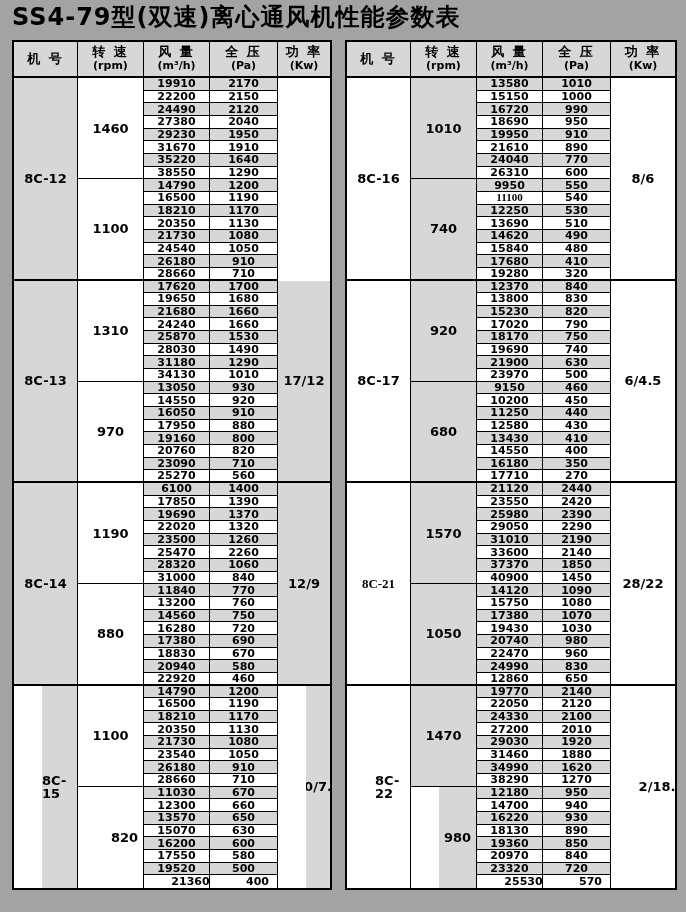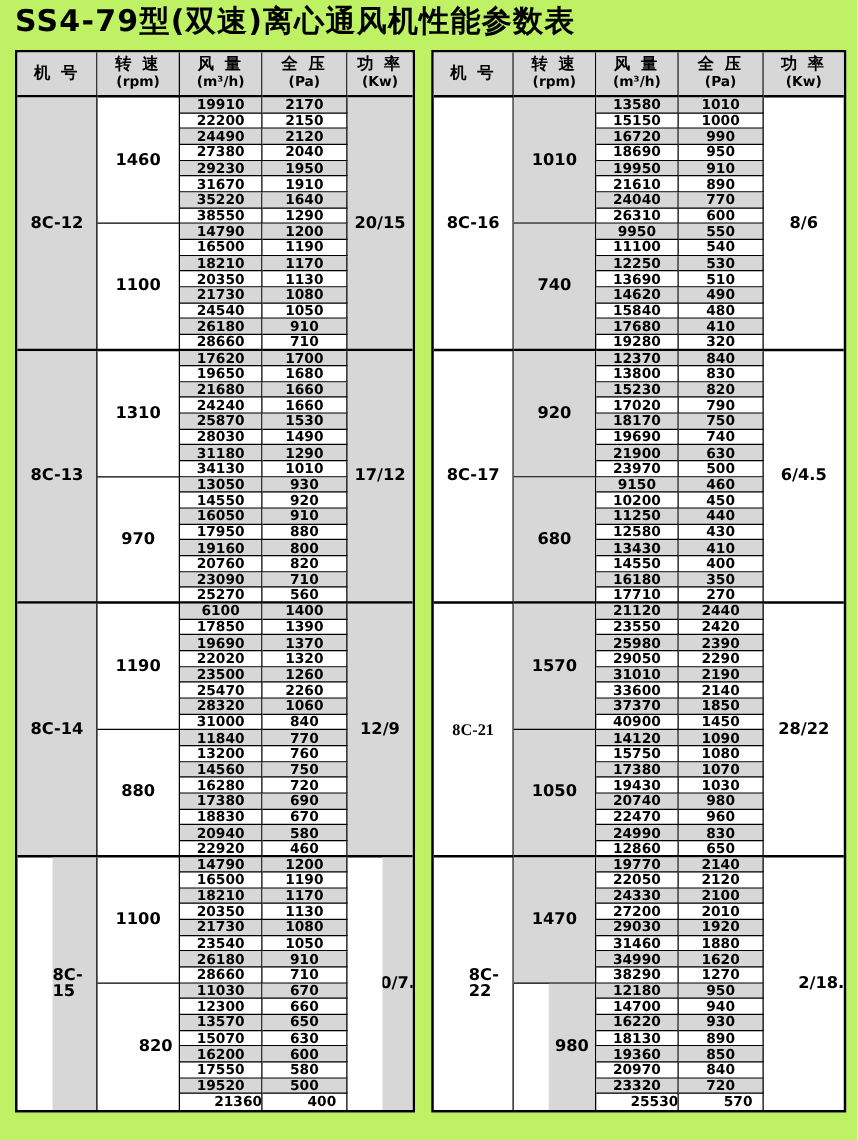--- a/index.html
+++ b/index.html
@@ -1,17 +1,17 @@
 <!DOCTYPE html>
 <html><head>
 <meta charset="utf-8">
 <style>
   html,body{margin:0;padding:0;background:#fff;}
   body{width:686px;height:912px;font-family:"DejaVu Sans","Liberation Sans",sans-serif;color:#000;}
-  .page{position:relative;width:686px;height:912px;background:#bef264;overflow:hidden;}
+  .page{position:relative;width:686px;height:912px;background:#a3a3a3;overflow:hidden;}
   .title{position:absolute;left:12px;top:1px;margin:0;font-size:24px;font-weight:bold;
          letter-spacing:1px;white-space:nowrap;font-family:"DejaVu Sans","Liberation Sans",sans-serif;}
   .ftable{position:absolute;top:40px;border:2px solid #000;background:#fff;
           display:grid;grid-template-rows:36px repeat(64,12.67px);}
   .t0{left:12px;grid-template-columns:64px 66px 66px 68px 52px;}
   .t1{left:345px;grid-template-columns:64px 66px 66px 68px 64px;}
   .c{border-right:1px solid #000;border-bottom:1px solid #000;
      display:flex;align-items:center;justify-content:center;
      font-weight:bold;overflow:hidden;line-height:1;}
   .lastcol{border-right:none;}
@@ -44,21 +44,20 @@
         </div>
         <div class="c hdr" style="grid-area: 1 / 4;">
           <div>全 压</div>
           <div class="unit">(Pa)</div>
         </div>
         <div class="c hdr lastcol" style="grid-area: 1 / 5;">
           <div>功 率</div>
           <div class="unit">(Kw)</div>
         </div>
         <div class="c label shade thickb" style="grid-area: 2 / 1 / span 16;">8C-12</div>
-        <div class="c label lastcol shade thickb" style="grid-area: 2 / 5 / span 16;">20/15</div>
         <div class="c label" style="grid-area: 2 / 2 / span 8;">1460</div>
         <div class="c num shade" style="grid-area: 2 / 3;">19910</div>
         <div class="c num shade" style="grid-area: 2 / 4;">2170</div>
         <div class="c num" style="grid-area: 3 / 3;">22200</div>
         <div class="c num" style="grid-area: 3 / 4;">2150</div>
         <div class="c num shade" style="grid-area: 4 / 3;">24490</div>
         <div class="c num shade" style="grid-area: 4 / 4;">2120</div>
         <div class="c num" style="grid-area: 5 / 3;">27380</div>
         <div class="c num" style="grid-area: 5 / 4;">2040</div>
         <div class="c num shade" style="grid-area: 6 / 3;">29230</div>
@@ -230,21 +229,21 @@
         <div class="c num shade" style="grid-area: 6 / 4;">910</div>
         <div class="c num" style="grid-area: 7 / 3;">21610</div>
         <div class="c num" style="grid-area: 7 / 4;">890</div>
         <div class="c num shade" style="grid-area: 8 / 3;">24040</div>
         <div class="c num shade" style="grid-area: 8 / 4;">770</div>
         <div class="c num" style="grid-area: 9 / 3;">26310</div>
         <div class="c num" style="grid-area: 9 / 4;">600</div>
         <div class="c label shade thickb" style="grid-area: 10 / 2 / span 8;">740</div>
         <div class="c num shade" style="grid-area: 10 / 3;">9950</div>
         <div class="c num shade" style="grid-area: 10 / 4;">550</div>
-        <div class="c num" style="grid-area: 11 / 3;">11100</div>
+        <div class="c num" style="grid-area: 11 / 3; font-family: Liberation Serif, serif;">11100</div>
         <div class="c num" style="grid-area: 11 / 4;">540</div>
         <div class="c num shade" style="grid-area: 12 / 3;">12250</div>
         <div class="c num shade" style="grid-area: 12 / 4;">530</div>
         <div class="c num" style="grid-area: 13 / 3;">13690</div>
         <div class="c num" style="grid-area: 13 / 4;">510</div>
         <div class="c num shade" style="grid-area: 14 / 3;">14620</div>
         <div class="c num shade" style="grid-area: 14 / 4;">490</div>
         <div class="c num" style="grid-area: 15 / 3;">15840</div>
         <div class="c num" style="grid-area: 15 / 4;">480</div>
         <div class="c num shade" style="grid-area: 16 / 3;">17680</div>

